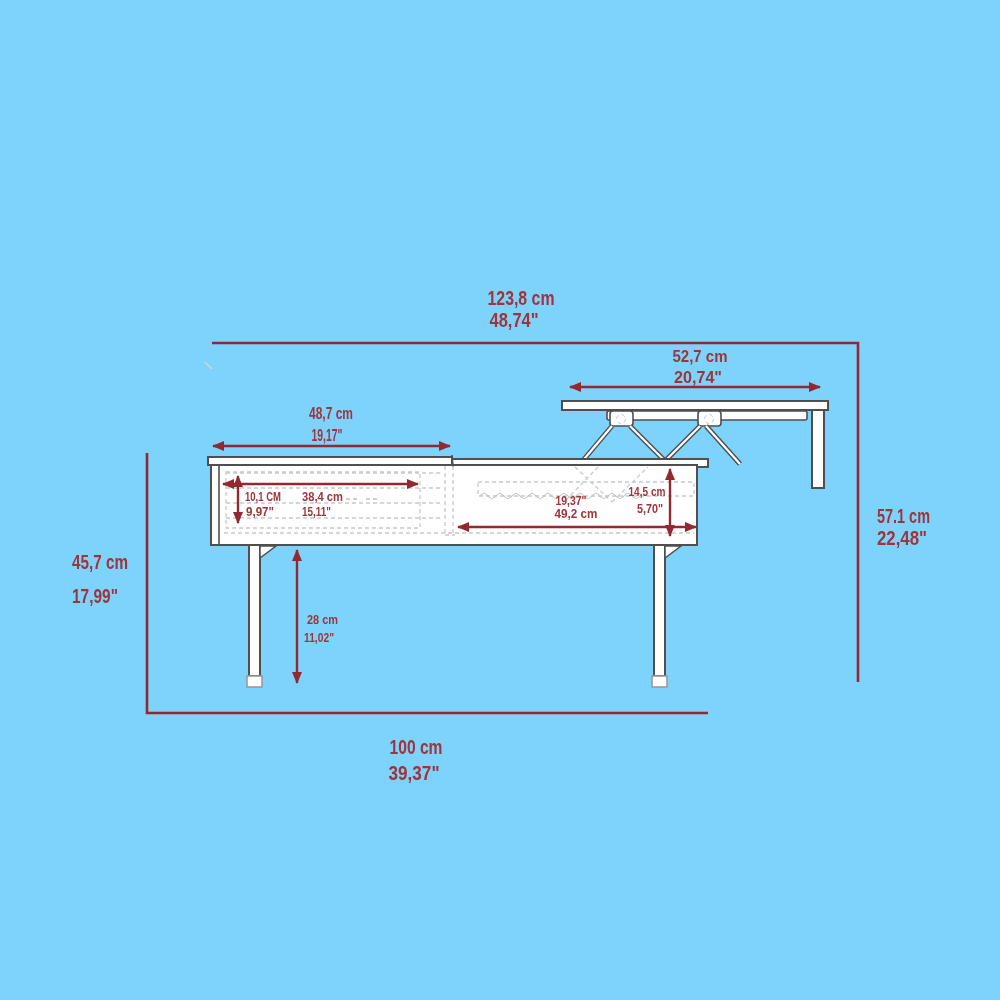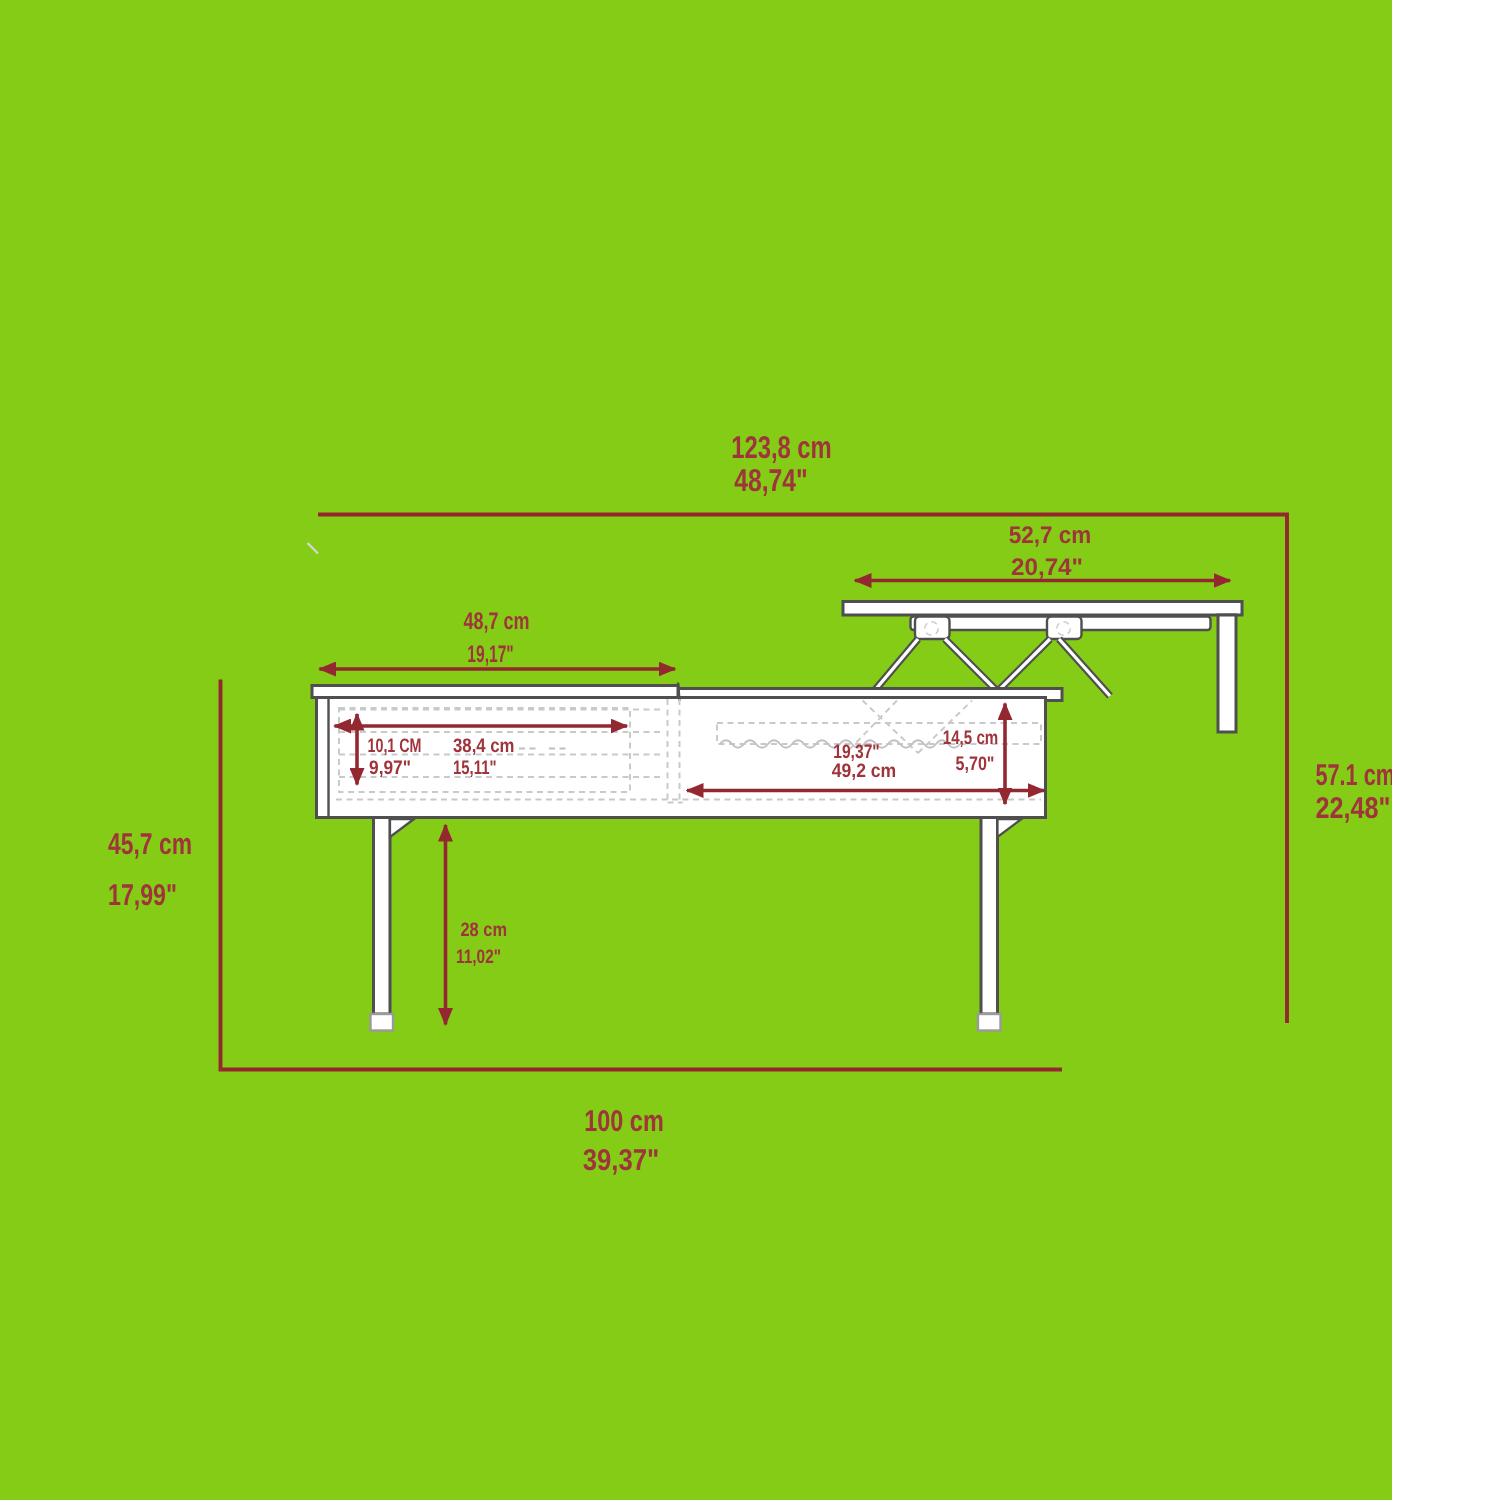--- a/index.html
+++ b/index.html
@@ -1,16 +1,16 @@
 <!DOCTYPE html>
 <html><head>
 <meta charset="utf-8">
 <style>
   html,body{margin:0;padding:0;background:#ffffff;}
-  .canvas{position:relative;width:928px;height:1000px;background:#84cc16;overflow:hidden;
+  .canvas{position:relative;width:1000px;height:1000px;background:#7dd3fc;overflow:hidden;
           font-family:"Liberation Sans", sans-serif;text-decoration:underline;}
   svg{position:absolute;left:0;top:0;}
   text.dim{fill:#9f343b;font-weight:bold;font-family:"Liberation Sans", sans-serif;}
 </style>
 </head>
 <body>
 
 <div class="canvas">
 <svg width="1000" height="1000" viewBox="0 0 1000 1000">
   <defs>

